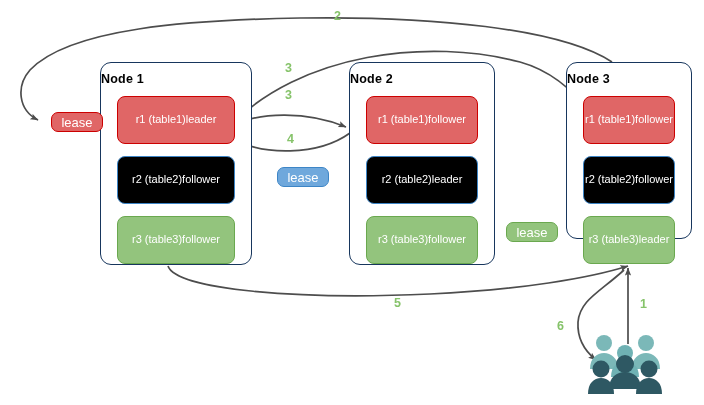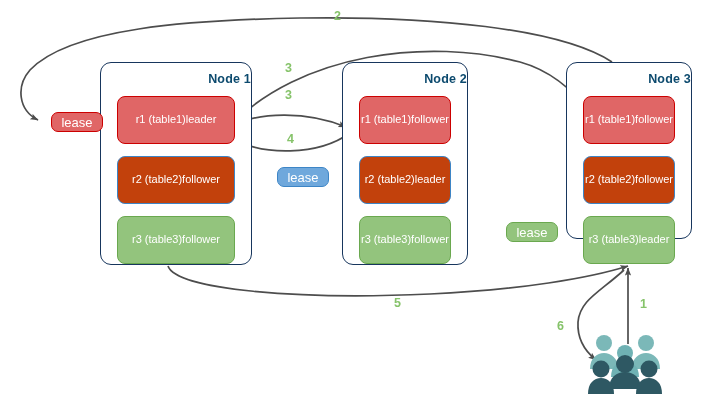--- a/index.html
+++ b/index.html
@@ -4,29 +4,29 @@
 <title>Raft Lease Diagram</title>
 <style>
   html,body{margin:0;padding:0;background:#ffffff;}
   body{width:704px;height:405px;overflow:hidden;
        font-family:"Liberation Sans","DejaVu Sans",sans-serif;}
   #stage{position:relative;width:704px;height:405px;background:#fff;}
   #wires{position:absolute;left:0;top:0;width:704px;height:405px;}
 
   .node{position:absolute;border:1.6px solid #17365d;border-radius:11px;
         background:#fff;box-sizing:border-box;}
-  .node-title{position:absolute;left:0;right:0;top:9px;text-align:right;
-        font-size:12.5px;font-weight:bold;color:#0c4a6e;letter-spacing:.2px;}
+  .node-title{position:absolute;left:0;right:0;top:9px;text-align:left;
+        font-size:12.5px;font-weight:bold;color:#000000;letter-spacing:.2px;}
   .rep{position:absolute;left:16px;right:16px;height:48px;border-radius:8px;
        box-sizing:border-box;display:flex;flex-direction:row;
        align-items:center;justify-content:center;color:#fff;font-size:11px;
        line-height:13.5px;text-align:center;}
   .rep span{display:block;}
   .rep.red{background:#e06666;border:1.6px solid #cc0000;}
-  .rep.blue{background:#c2410c;border:1.6px solid #3d85c6;}
+  .rep.blue{background:#000000;border:1.6px solid #3d85c6;}
   .rep.green{background:#93c47d;border:1.6px solid #6aa84f;}
 
   .lease{position:absolute;border-radius:7px;box-sizing:border-box;
          display:flex;align-items:center;justify-content:center;
          color:#fff;font-size:13px;height:20px;}
   .lease.red{background:#e06666;border:1.6px solid #cc0000;}
   .lease.blue{background:#6fa8dc;border:1.6px solid #3d85c6;}
   .lease.green{background:#93c47d;border:1.6px solid #6aa84f;}
 
   .lbl{position:absolute;color:#86c36a;font-size:12.5px;font-weight:bold;
@@ -70,21 +70,21 @@
     <div class="rep blue" style="top:93px;">
       <span>r2 (table2)</span>
       <span>follower</span>
     </div>
     <div class="rep green" style="top:153px;">
       <span>r3 (table3)</span>
       <span>follower</span>
     </div>
   </div>
 
-  <div class="node" style="left:342px;top:62px;width:126px;height:203px;">
+  <div class="node" style="left:349px;top:62px;width:146px;height:203px;">
     <div class="node-title">Node 2</div>
     <div class="rep red" style="top:33px;">
       <span>r1 (table1)</span>
       <span>follower</span>
     </div>
     <div class="rep blue" style="top:93px;">
       <span>r2 (table2)</span>
       <span>leader</span>
     </div>
     <div class="rep green" style="top:153px;">

